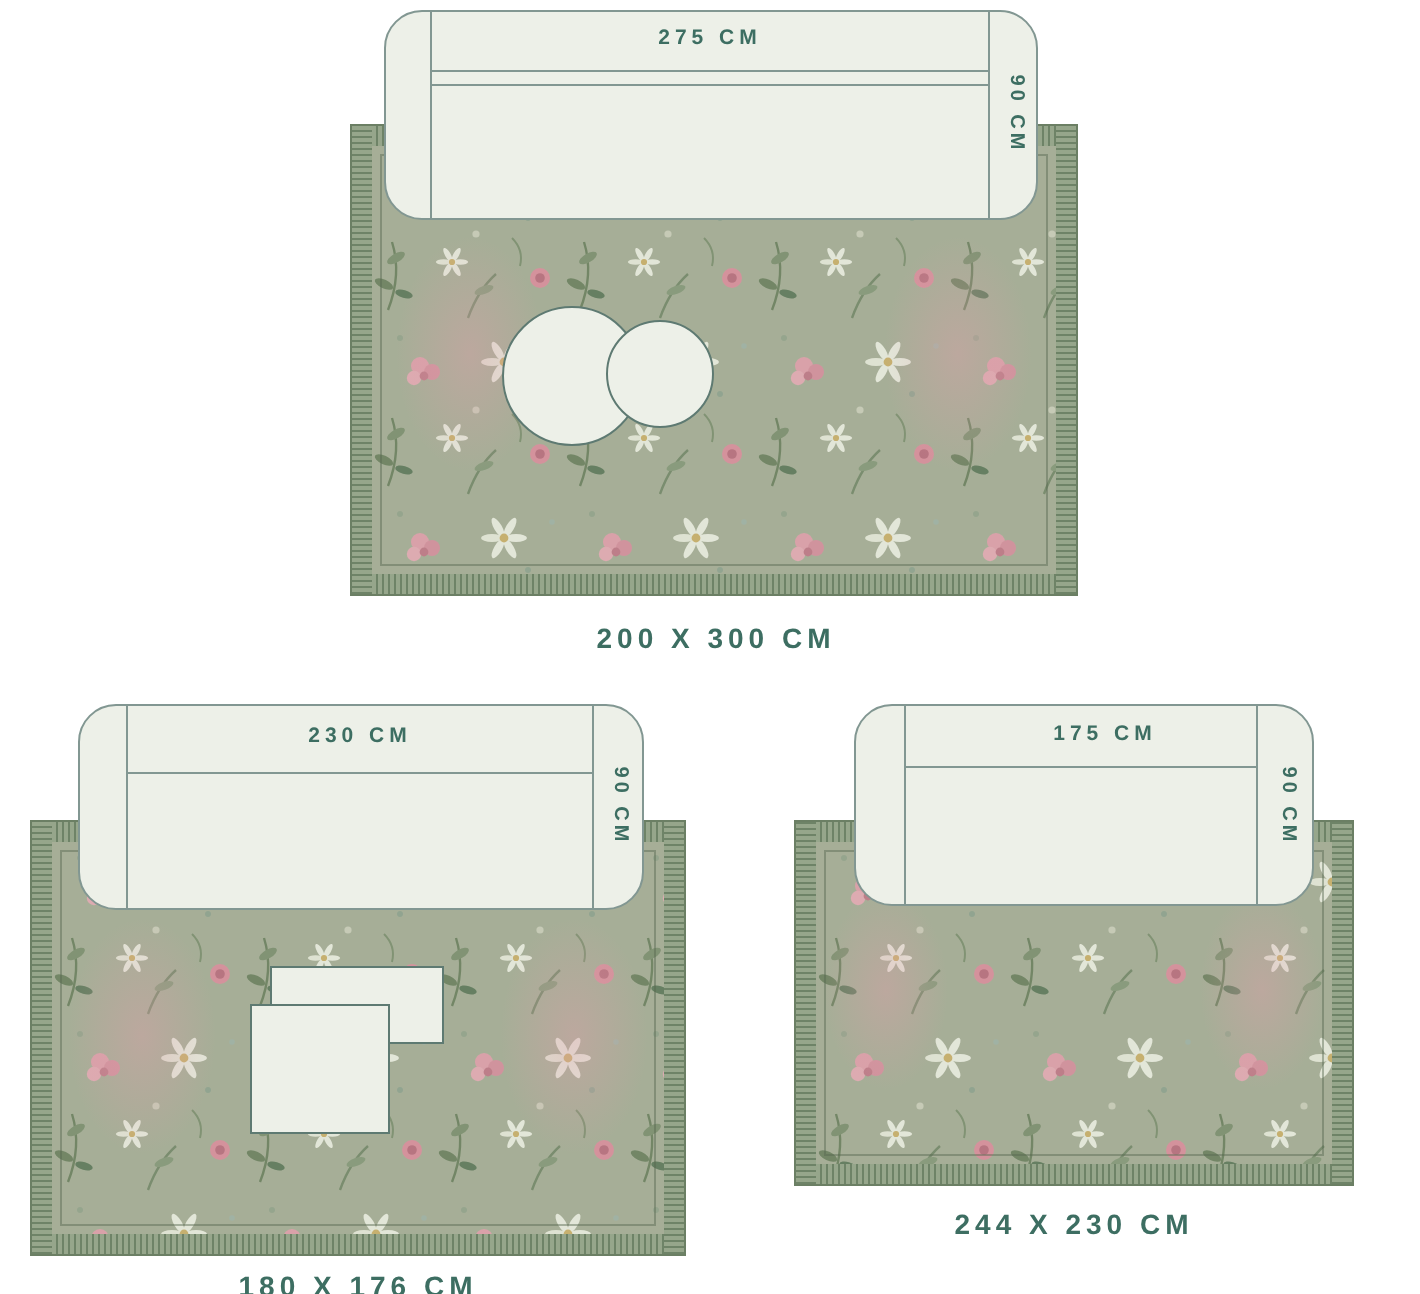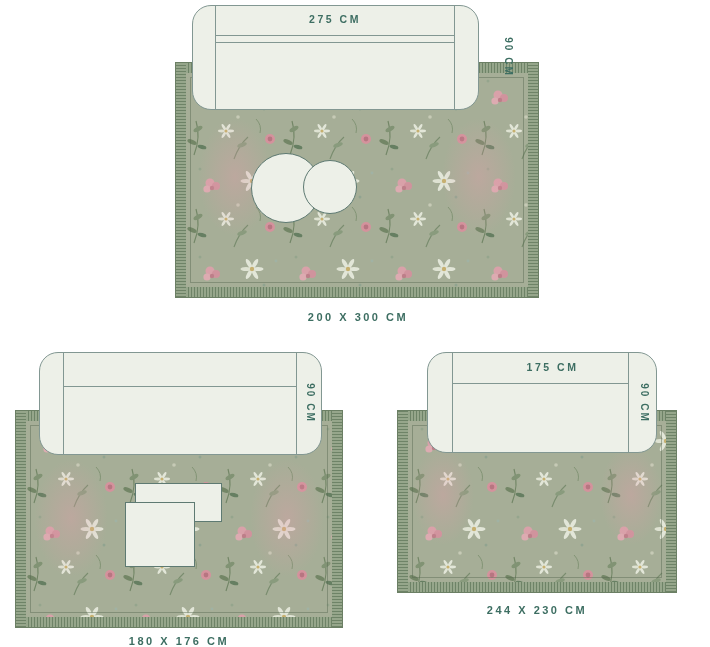--- a/index.html
+++ b/index.html
@@ -42,21 +42,21 @@
   .dlabel{
     position:absolute;font-size:10px;font-weight:bold;letter-spacing:2px;
     color:var(--accent);white-space:nowrap;transform:translate(-50%,-50%) rotate(90deg);
   }
   .tbl{
     position:absolute;background:var(--sofa-fill);
     border:1px solid #5e7a72;box-sizing:border-box;
   }
   .circ{border-radius:50%;}
   .ruglabel{
-    position:absolute;width:220px;text-align:center;font-size:11px;font-weight:bold;
+    position:absolute;width:220px;text-align:center;font-size:14px;font-weight:bold;
     letter-spacing:2.5px;color:var(--accent);white-space:nowrap;
   }
 </style>
 </head>
 <body>
 
 <svg width="0" height="0" style="position:absolute" aria-hidden="true">
   <defs>
     <pattern id="floral" width="96" height="88" patternUnits="userSpaceOnUse">
       <path d="M8 82 Q15 64 10 48" stroke="#6d8261" stroke-width="1.2" fill="none"></path>
@@ -110,21 +110,21 @@
       </svg>
       <div class="medallion" style="left:22px;top:55px;"></div>
       <div class="medallion" style="right:22px;top:55px;"></div>
       <div class="fringe f-top"></div>
       <div class="fringe f-bottom"></div>
       <div class="fringe f-left"></div>
       <div class="fringe f-right"></div>
       <div class="innerline"></div>
     </div>
 
-    <div class="sofa" style="left:192px;top:5px;width:287px;height:105px;">
+    <div class="sofa" style="left:192px;top:5px;width:327px;height:105px;">
       <div class="vline" style="left:22px;"></div>
       <div class="vline" style="right:23px;"></div>
       <div class="hline" style="left:22px;right:23px;top:29px;"></div>
       <div class="hline" style="left:22px;right:23px;top:36px;"></div>
       <span class="wlabel" style="left:22px;right:23px;top:7px;">275 CM</span>
       <span class="dlabel" style="left:315px;top:51px;">90 CM</span>
     </div>
 
     <div class="tbl circ" style="left:251px;top:153px;width:70px;height:70px;"></div>
     <div class="tbl circ" style="left:303px;top:160px;width:54px;height:54px;"></div>
@@ -144,20 +144,21 @@
       <div class="fringe f-bottom"></div>
       <div class="fringe f-left"></div>
       <div class="fringe f-right"></div>
       <div class="innerline"></div>
     </div>
 
     <div class="sofa" style="left:39px;top:352px;width:283px;height:103px;">
       <div class="vline" style="left:23px;"></div>
       <div class="vline" style="right:24px;"></div>
       <div class="hline" style="left:23px;right:24px;top:33px;"></div>
+      <span class="wlabel" style="left:23px;right:24px;top:9px;">230 CM</span>
       <span class="dlabel" style="left:270px;top:50px;">90 CM</span>
     </div>
 
     <div class="tbl" style="left:135px;top:483px;width:87px;height:39px;"></div>
     <div class="tbl" style="left:125px;top:502px;width:70px;height:65px;"></div>
 
     <div class="ruglabel" style="left:69px;top:635px;">180 X 176 CM</div>
   </div>
 
   <div>

